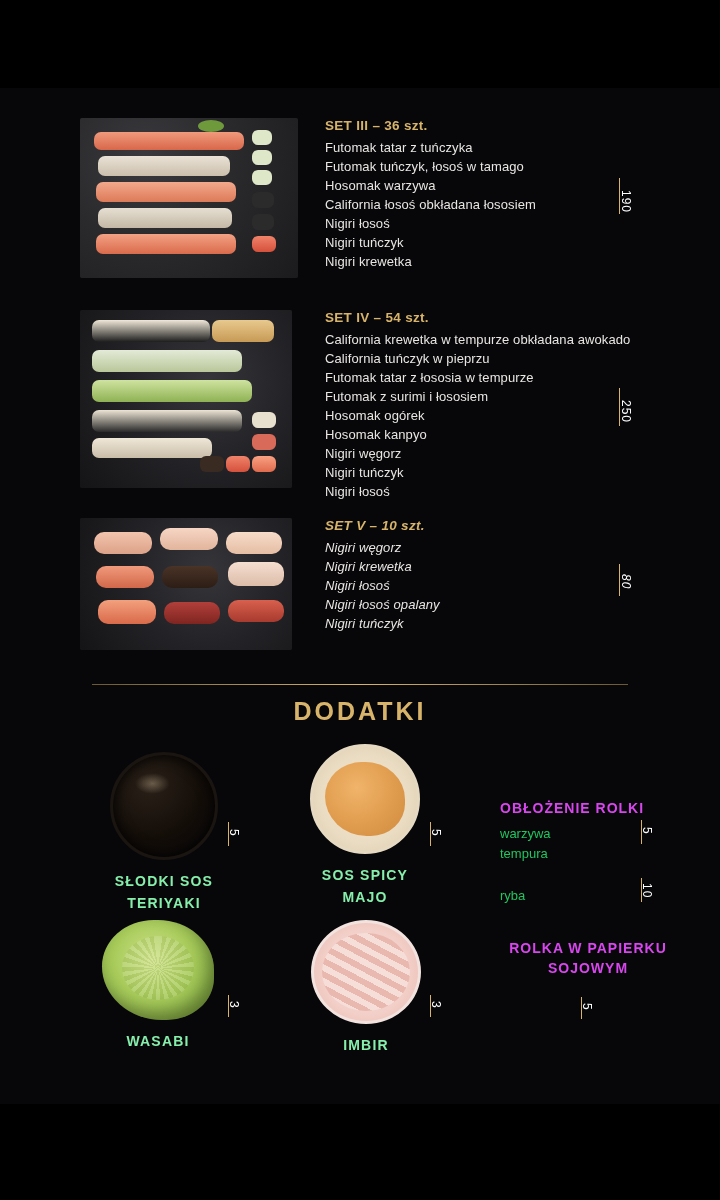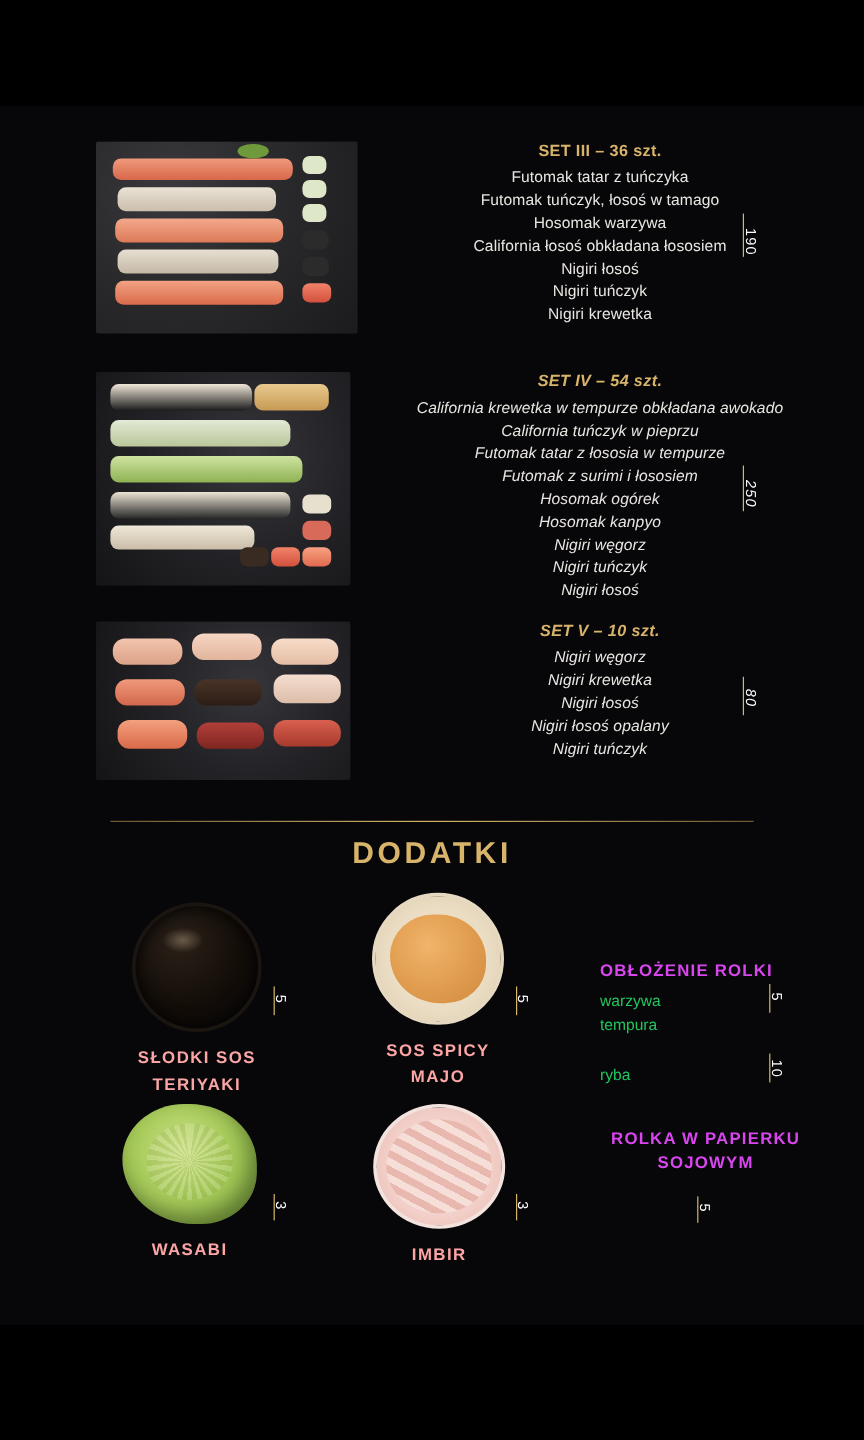--- a/index.html
+++ b/index.html
@@ -50,21 +50,20 @@
   }
   .slate.slate-dark {
     background:
       radial-gradient(circle at 60% 40%, #35353a 0%, #232327 50%, #141416 100%);
   }
   .set-text {
     position: absolute;
     left: 325px;
     top: 0;
     width: 350px;
-    text-align: center;
   }
   .set-title {
     color: #d8b46a;
     font-size: 13.5px;
     font-weight: bold;
     letter-spacing: 0.3px;
     margin-bottom: 5px;
   }
   .set-item {
     color: #e9e6e2;
@@ -161,21 +160,21 @@
     position: absolute;
     left: 8%; top: 10%;
     width: 84%; height: 80%;
     border-radius: 50%;
     background:
       repeating-linear-gradient(28deg, #f6ded9 0px, #f6ded9 6px, #e8b7ae 6px, #e8b7ae 12px);
     opacity: 0.95;
   }
   .addon-label {
     margin-top: 10px;
-    color: #fca5a5;
+    color: #86efac;
     font-size: 14px;
     font-weight: bold;
     letter-spacing: 1.2px;
     line-height: 22px;
   }
 
   .extra-block { position: absolute; }
   .extra-title {
     color: #d946ef;
     font-size: 14px;
@@ -230,21 +229,21 @@
       <div class="set-item">Hosomak warzywa</div>
       <div class="set-item">California łosoś obkładana łososiem</div>
       <div class="set-item">Nigiri łosoś</div>
       <div class="set-item">Nigiri tuńczyk</div>
       <div class="set-item">Nigiri krewetka</div>
     </div>
     <div class="price-rule" style="left:619px;top:60px;height:36px;"></div>
     <div class="price-tag" style="left:633px;top:72px;">190</div>
   </div>
 
-  <div class="set-row" style="top:310px;height:195px;font-style:italic;">
+  <div class="set-row" style="top:310px;height:195px;">
     <div class="set-photo" style="top:0;width:212px;height:178px;">
       <div class="slate slate-dark"></div>
       <div class="roll" style="left:12px;top:10px;width:118px;height:22px;background:linear-gradient(180deg,#efe7d8,#1d1d1d);"></div>
       <div class="roll" style="left:132px;top:10px;width:62px;height:22px;background:linear-gradient(180deg,#e8c98e,#c79a55);"></div>
       <div class="roll" style="left:12px;top:40px;width:150px;height:22px;background:linear-gradient(180deg,#e3ead6,#b9c79a);"></div>
       <div class="roll" style="left:12px;top:70px;width:160px;height:22px;background:linear-gradient(180deg,#cfe3a0,#8fb254);"></div>
       <div class="roll" style="left:12px;top:100px;width:150px;height:22px;background:linear-gradient(180deg,#ece4d4,#2a2a2a);"></div>
       <div class="roll" style="left:12px;top:128px;width:120px;height:20px;background:linear-gradient(180deg,#efe7d8,#c9bda8);"></div>
       <div class="nig" style="left:120px;top:146px;width:24px;height:16px;background:#3a2b22;"></div>
       <div class="nig" style="left:146px;top:146px;width:24px;height:16px;background:linear-gradient(180deg,#f0836a,#d4503c);"></div>

